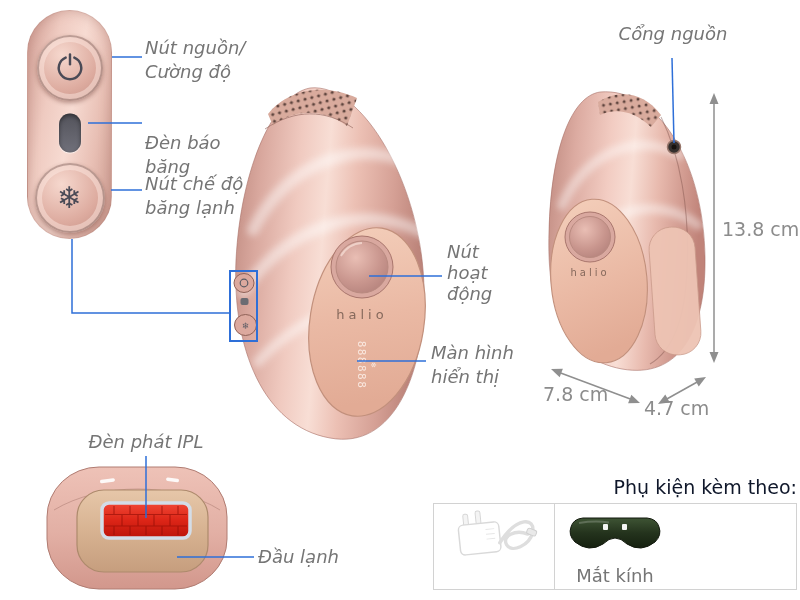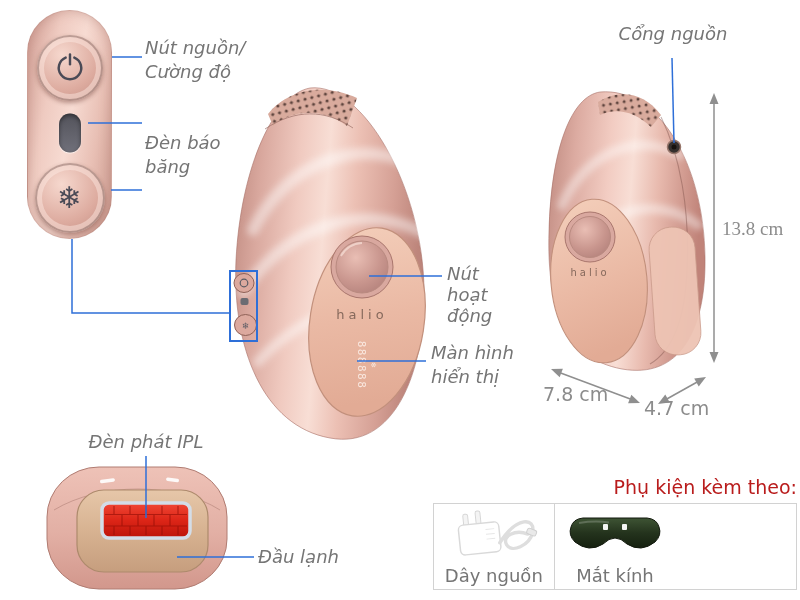--- a/index.html
+++ b/index.html
@@ -1,39 +1,39 @@
 <!DOCTYPE html>
 <html><head>
 <meta charset="utf-8">
 <style>
   html,body{margin:0;padding:0;background:#fff;}
   .stage{position:relative;width:800px;height:600px;background:#ffffff;overflow:hidden;
          font-family:"DejaVu Sans","Liberation Sans",sans-serif;}
   .overlay{position:absolute;left:0;top:0;pointer-events:none;}
   .devsvg{position:absolute;}
   .lbl{position:absolute;color:#757575;font-size:18px;line-height:24px;white-space:nowrap;font-style:italic;}
-  .lbl.tight{line-height:21px;margin-top:22px;}
+  .lbl.tight{line-height:21px;}
   .lbl.center{text-align:center;}
   .dim{position:absolute;color:#8c8c8c;font-size:19px;white-space:nowrap;}
   
   .ctrl-panel{position:absolute;left:27px;top:10px;width:83px;height:227px;border-radius:44px;
      background:linear-gradient(100deg,#d3a096 0%,#efcbc1 28%,#f7dbd2 50%,#e8bfb4 74%,#cb998e 100%);
      box-shadow:inset 0 0 12px rgba(150,95,85,.35);border:1px solid rgba(160,110,100,.35);}
   .cbtn{position:absolute;left:50%;transform:translate(-50%,-50%);border-radius:50%;
      display:flex;align-items:center;justify-content:center;
      background:radial-gradient(circle at 38% 30%,#f6d8ce,#ddab9f 58%,#bf8b80);
      box-shadow:0 2px 4px rgba(110,60,52,.45),inset 0 0 0 2px rgba(88,58,52,.35),inset 0 0 0 7px rgba(255,238,231,.45);}
   .cbtn.power{top:57px;width:66px;height:66px;}
   .cbtn.ice{top:187px;width:70px;height:70px;}
   .snow{font-size:30px;color:#4a4a56;line-height:1;}
   .led{position:absolute;left:50%;top:122px;transform:translate(-50%,-50%);width:22px;height:39px;border-radius:12px;
      background:linear-gradient(#53535b,#70707a);
      box-shadow:inset 0 2px 4px rgba(0,0,0,.45),0 1px 1px rgba(255,255,255,.7);}
   
-  .acc-title{position:absolute;left:500px;top:476px;width:297px;text-align:right;color:#b91c1c;font-size:19px;}
+  .acc-title{position:absolute;left:500px;top:476px;width:297px;text-align:right;color:#0f172a;font-size:19px;}
   .acc-table{position:absolute;left:433px;top:503px;width:364px;height:87px;display:grid;
      grid-template-columns:1fr 1fr 1fr;border:1px solid #d2d2d2;box-sizing:border-box;background:#fff;}
   .acc-cell{display:flex;flex-direction:column;align-items:center;justify-content:space-between;
      border-right:1px solid #d2d2d2;padding:4px 0 3px 0;box-sizing:border-box;}
   .acc-cell:last-child{border-right:none;}
   .acc-label{color:#757575;font-size:18px;line-height:20px;}
 </style>
 </head>
 <body>
 
@@ -223,53 +223,56 @@
   </svg>
 
   <div class="lbl" style="left:145px;top:36px;">
     <div>Nút nguồn/</div>
     <div>Cường độ</div>
   </div>
   <div class="lbl" style="left:145px;top:103px;margin-top:28px;">
     <div>Đèn báo</div>
     <div>băng</div>
   </div>
+  <div class="lbl" style="left:145px;top:172px;">
+    <div>Nút chế độ</div>
+    <div>băng lạnh</div>
+  </div>
   <div class="lbl tight" style="left:447px;top:241px;">
     <div>Nút</div>
     <div>hoạt</div>
     <div>động</div>
   </div>
   <div class="lbl" style="left:431px;top:341px;">
     <div>Màn hình</div>
     <div>hiển thị</div>
   </div>
   <div class="lbl center" style="left:618px;top:22px;width:110px;">Cổng nguồn</div>
   <div class="lbl center" style="left:85px;top:430px;width:122px;">Đèn phát IPL</div>
   <div class="lbl" style="left:258px;top:545px;">Đầu lạnh</div>
 
-  <div class="dim" style="left:722px;top:218px;font-family:Liberation Serif, serif;">13.8 cm</div>
+  <div class="dim" style="left:722px;top:218px;">13.8 cm</div>
   <div class="dim" style="left:543px;top:383px;">7.8 cm</div>
   <div class="dim" style="left:644px;top:397px;">4.7 cm</div>
 
   <div class="acc-title">Phụ kiện kèm theo:</div>
   <div class="acc-table">
     <div class="acc-cell">
       <svg width="100" height="56" viewBox="0 0 100 58">
         <g transform="rotate(-6 35 30)">
           <rect x="20" y="5" width="5" height="14" rx="2" fill="#f4f4f4" stroke="#d6d6d6"></rect>
           <rect x="33" y="3" width="5" height="14" rx="2" fill="#f4f4f4" stroke="#d6d6d6"></rect>
           <rect x="14" y="16" width="42" height="31" rx="5" fill="#ffffff" stroke="#d9d9d9" stroke-width="1.5"></rect>
           <line x1="42" y1="23" x2="51" y2="23" stroke="#e6e6e6"></line>
           <line x1="42" y1="28" x2="51" y2="28" stroke="#e6e6e6"></line>
           <line x1="42" y1="33" x2="51" y2="33" stroke="#e6e6e6"></line>
         </g>
         <path d="M56,36 C74,8 93,10 90,25 C87,39 68,47 63,38 C58,29 72,22 85,27" fill="none" stroke="#dedede" stroke-width="3.5" stroke-linecap="round"></path>
         <rect x="84" y="22" width="10" height="6" rx="2" fill="#e9e9e9" stroke="#cfcfcf" transform="rotate(22 89 25)"></rect>
       </svg>
-      <div class="acc-label">Dây nguồn</div>
     </div>
     <div class="acc-cell">
       <svg width="100" height="56" viewBox="0 0 100 48">
         <defs>
           <linearGradient id="gogG" x1="0" y1="0" x2="0" y2="1">
             <stop offset="0" stop-color="#3e5434"></stop>
               <stop offset="0.5" stop-color="#24331d"></stop>
             <stop offset="1" stop-color="#15200f"></stop>
           </linearGradient>
         </defs>

